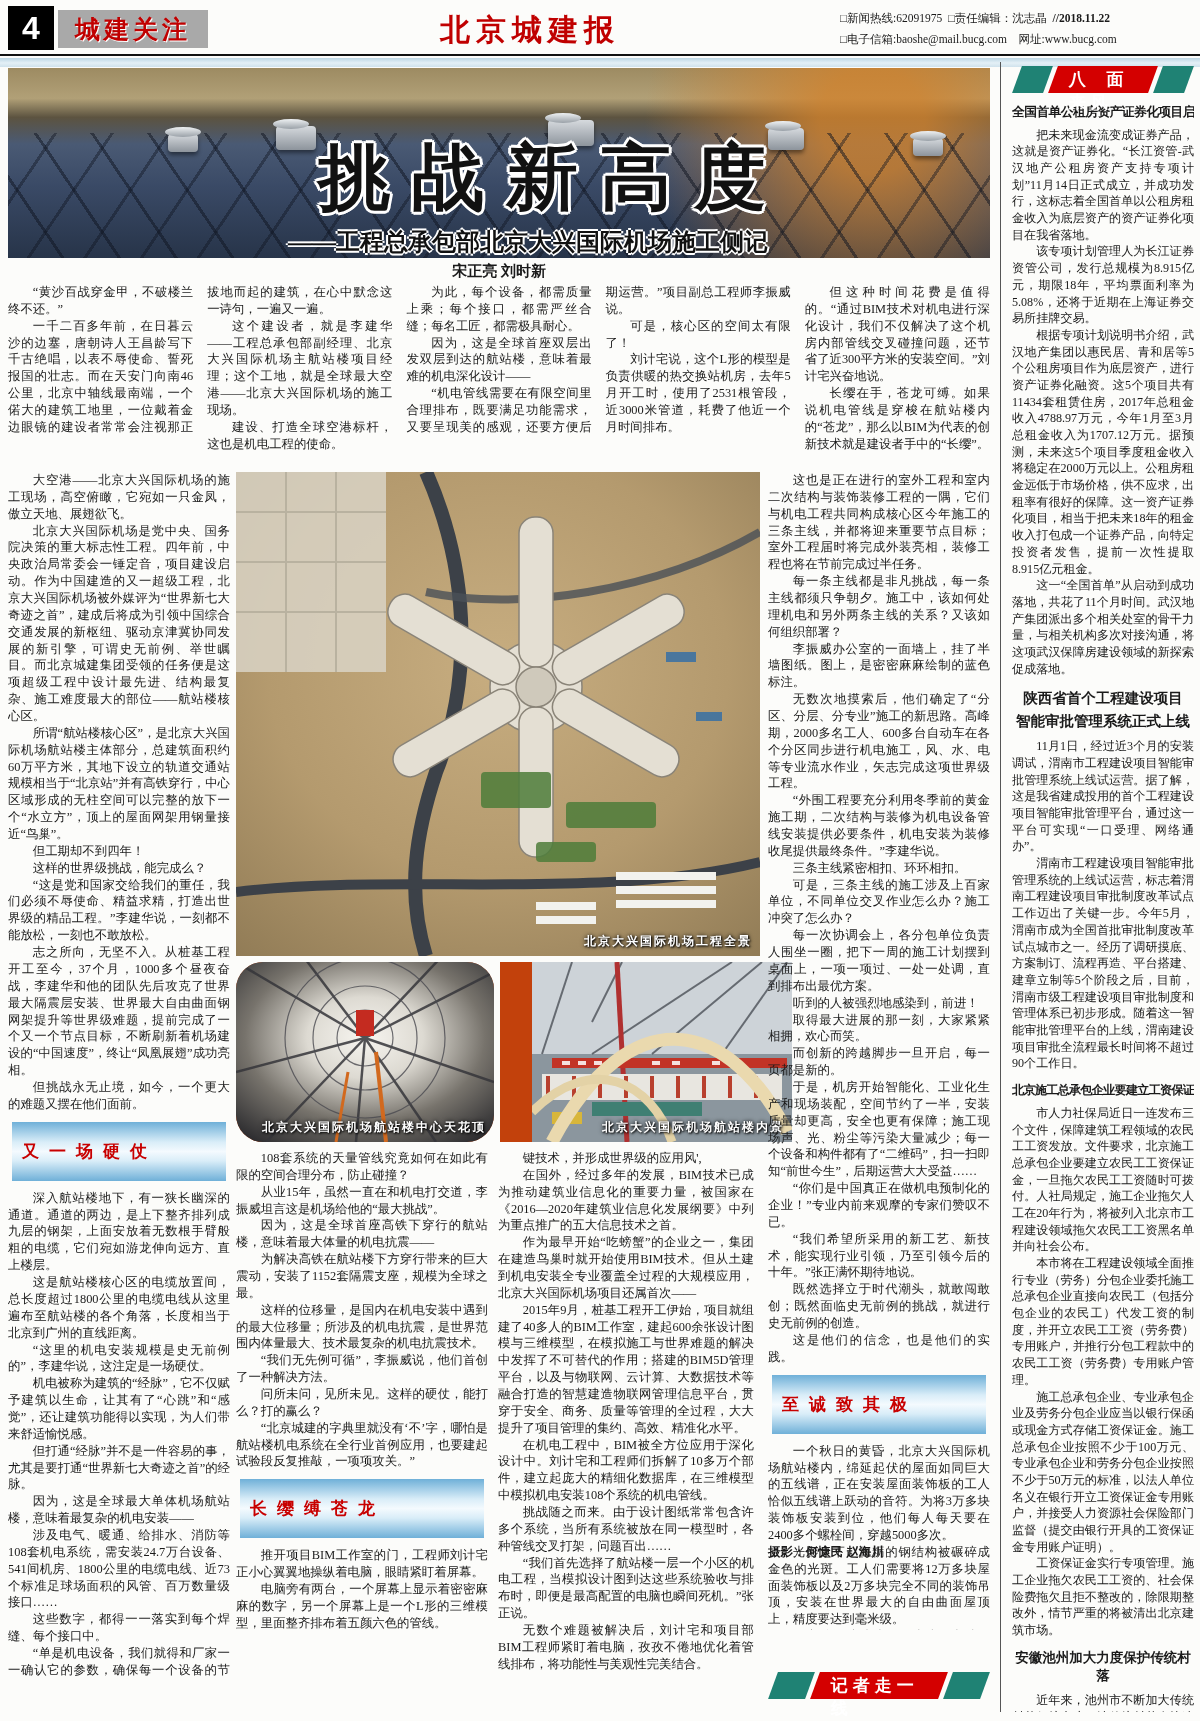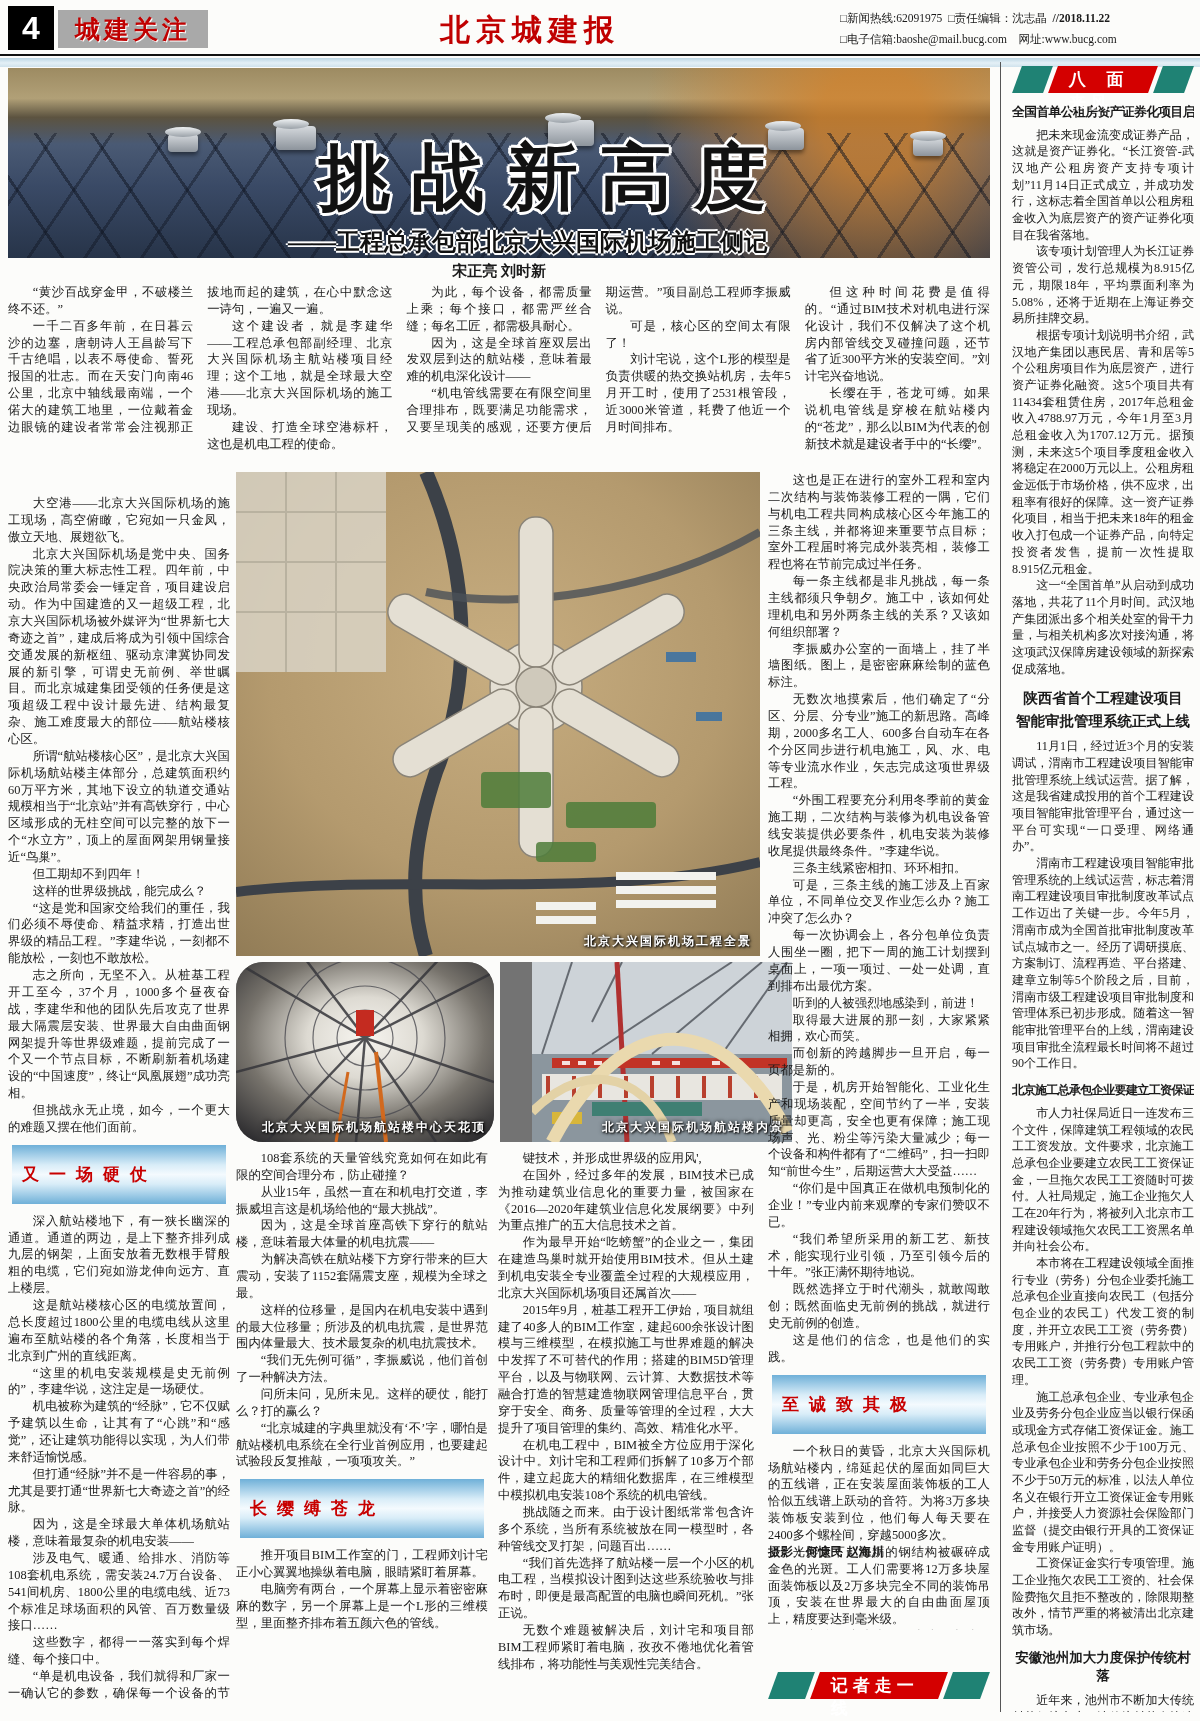--- a/index.html
+++ b/index.html
@@ -36,38 +36,38 @@
   .hero-title{position:absolute;left:310px;top:62px;width:640px;font-weight:bold;font-size:72px;
         letter-spacing:22px;color:#111;white-space:nowrap;
         text-shadow:3px 0 0 #fff,-3px 0 0 #fff,0 3px 0 #fff,0 -3px 0 #fff,2px 2px 0 #fff,-2px -2px 0 #fff,2px -2px 0 #fff,-2px 2px 0 #fff;}
   .hero-sub{position:absolute;left:280px;top:158px;width:660px;font-weight:bold;font-size:24px;color:#111;
         text-shadow:2px 0 0 #fff,-2px 0 0 #fff,0 2px 0 #fff,0 -2px 0 #fff;}
   .byline{position:absolute;left:8px;top:262px;width:982px;text-align:center;font-weight:bold;font-size:15px;}
   
   .textcol p{margin:0;text-indent:2em;}
   .bodytxt{font-size:12.4px;line-height:1.36;text-align:justify;overflow:hidden;}
   .introband{position:absolute;left:8px;top:284px;width:982px;height:182px;column-count:5;column-gap:14px;}
-  .leftstrip{position:absolute;left:8px;top:472px;width:222px;height:1208px;margin-top:23px;}
+  .leftstrip{position:absolute;left:8px;top:472px;width:222px;height:1208px;}
   .colB{position:absolute;left:236px;top:1150px;width:252px;height:530px;}
   .colC{position:absolute;left:498px;top:1150px;width:256px;height:530px;}
   .rightstrip{position:absolute;left:768px;top:472px;width:222px;height:1158px;}
   .subhead{background:linear-gradient(180deg,#6fb0d8 0%,#d9edf8 34%,#f4fafe 50%,#d9edf8 66%,#6fb0d8 100%);
            color:#c80000;font-weight:bold;font-size:17px;letter-spacing:10px;
            padding:18px 0;margin:9px 4px;border-radius:0;font-family:"Liberation Sans",sans-serif;text-indent:10px;}
   .credit{position:absolute;left:768px;top:1544px;width:222px;text-align:left;font-weight:bold;font-size:12.5px;}
   
   .banner{display:flex;justify-content:center;align-items:stretch;height:27px;margin:4px 0 10px 0;}
   .banner .wing{width:46px;background:#1f8274;transform:skewX(-20deg);margin:0 5px;}
   .banner .mid{background:#d40000;color:#fff;font-weight:bold;font-size:17px;letter-spacing:5px;
                transform:skewX(-20deg);padding:2px 20px;line-height:23px;
                font-family:"Liberation Sans",sans-serif;}
   .banner .mid span{display:inline-block;transform:skewX(20deg);}
   .banner2{position:absolute;left:768px;top:1668px;width:222px;}
   
-  .photo{position:absolute;overflow:hidden;background:#737373;}
+  .photo{position:absolute;overflow:hidden;background:#c2410c;}
   .caption{position:absolute;right:8px;bottom:6px;color:#fff;font-size:12px;letter-spacing:2px;
            text-shadow:1px 1px 2px #000,0 0 4px #000;font-weight:bold;}
   
   .divider{position:absolute;left:1000px;top:62px;width:1px;height:1650px;background:#555;}
   .sidebar{position:absolute;left:1012px;top:62px;width:182px;height:1650px;overflow:hidden;
            font-size:12.1px;line-height:1.38;text-align:justify;}
   .sidebar h3{margin:10px 0 6px 0;font-size:13px;font-family:"Liberation Sans",sans-serif;}
   .s-t1{white-space:nowrap;letter-spacing:-0.6px;font-size:12.8px !important;}
   .s-t2{text-align:center;font-size:14.5px !important;line-height:1.55;}
   .s-t3{white-space:nowrap;letter-spacing:-0.8px;font-size:12.2px !important;}

